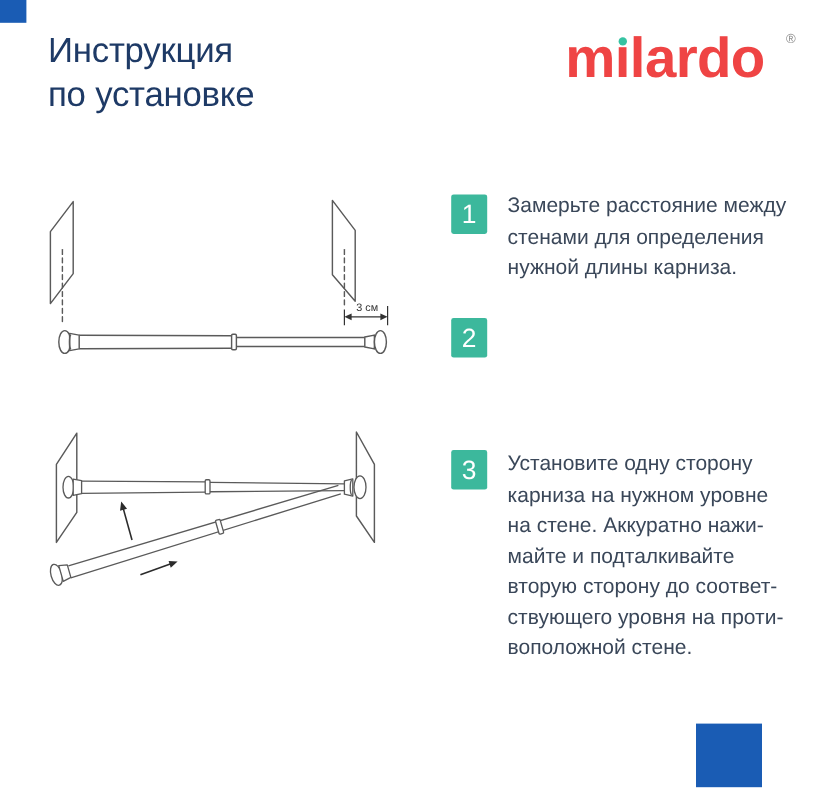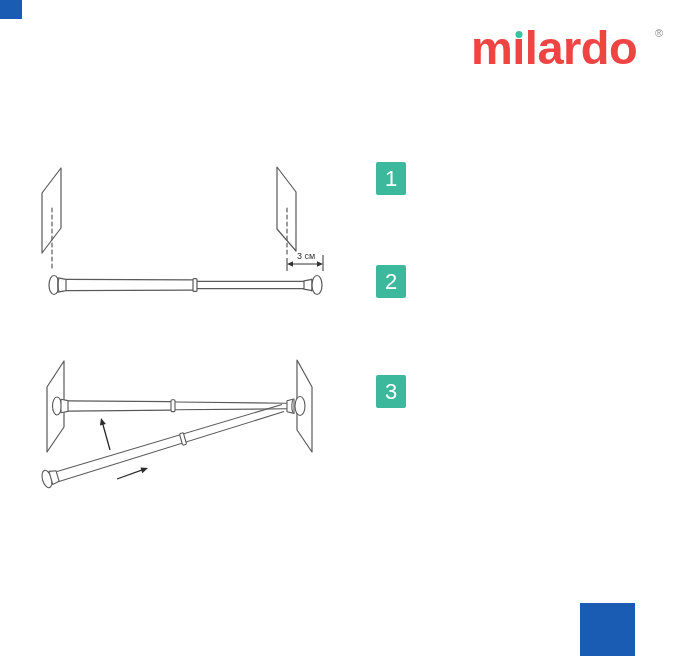--- a/index.html
+++ b/index.html
@@ -39,20 +39,22 @@
   .bottom-square{position:absolute;left:580px;top:603px;width:55px;height:53px;background:#1a5cb4;}
   svg text{font-family:"Liberation Sans","DejaVu Sans",sans-serif;}
 </style>
 </head>
 <body>
 
 <div class="page">
 
   <div class="corner-square"></div>
 
+  <div class="title">Инструкция
+по установке</div>
 
   <div class="logo"><span>m</span><span class="i-wrap"><span>ı</span><span class="i-dot"></span></span><span>lardo</span></div>
   <div class="reg-mark">®</div>
 
   <svg class="diagram d1" width="310" height="150" viewBox="0 0 310 150">
     <g stroke="#5a5a5a" stroke-width="1.2" fill="none" stroke-linejoin="round" stroke-linecap="round">
       <polygon points="12,35 31,10 31,70 12,95"></polygon>
       <polygon points="247,9 266,34 266,93 247,71"></polygon>
       <line x1="22" y1="50" x2="22" y2="113" stroke-dasharray="4 3"></line>
       <line x1="257" y1="50" x2="257" y2="99" stroke-dasharray="4 3"></line>
@@ -114,24 +116,34 @@
       <line x1="80" y1="95" x2="72.5" y2="68" fill="none"></line>
       <polygon points="71,63 75.9,69 70,70.6" stroke="none"></polygon>
       <line x1="87" y1="124" x2="113" y2="114.6" fill="none"></line>
       <polygon points="118,113 112.3,118.2 110.5,112.4" stroke="none"></polygon>
     </g>
   </svg>
 
   <div class="badge b1">
     <span>1</span>
   </div>
+  <div class="step-text t1">Замерьте расстояние между
+стенами для определения
+нужной длины карниза.</div>
 
   <div class="badge b2">
     <span>2</span>
   </div>
 
   <div class="badge b3">
     <span>3</span>
   </div>
+  <div class="step-text t3">Установите одну сторону
+карниза на нужном уровне
+на стене. Аккуратно нажи-
+майте и подталкивайте
+вторую сторону до соответ-
+ствующего уровня на проти-
+воположной стене.</div>
 
   <div class="bottom-square"></div>
 
 </div>
 
 </body></html>

